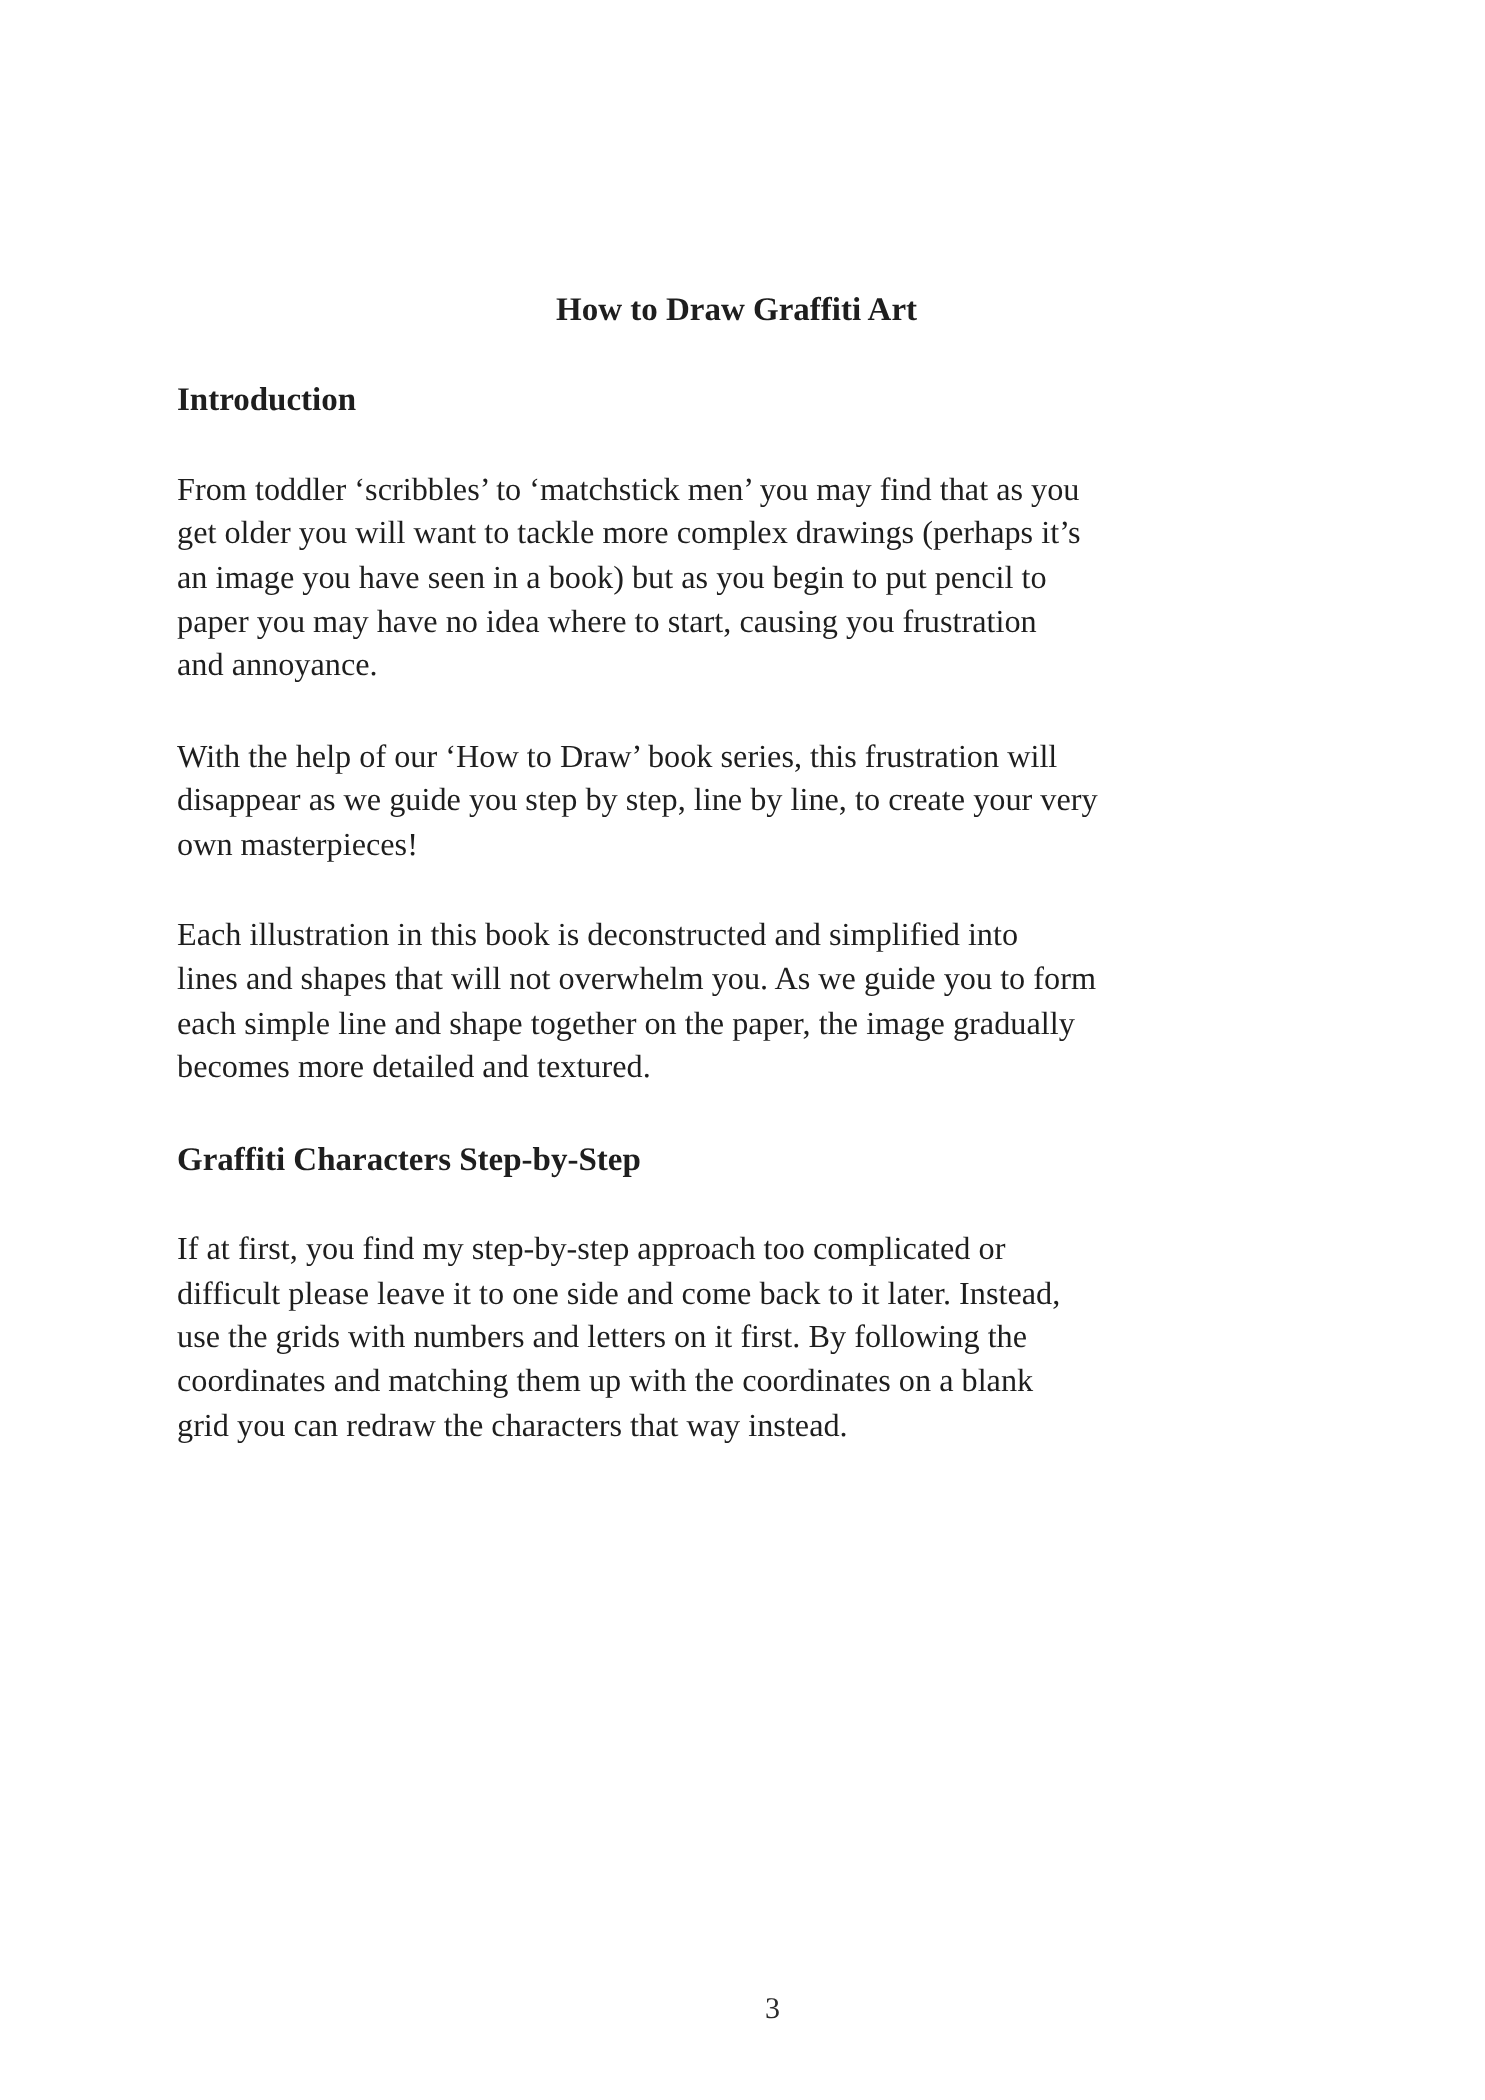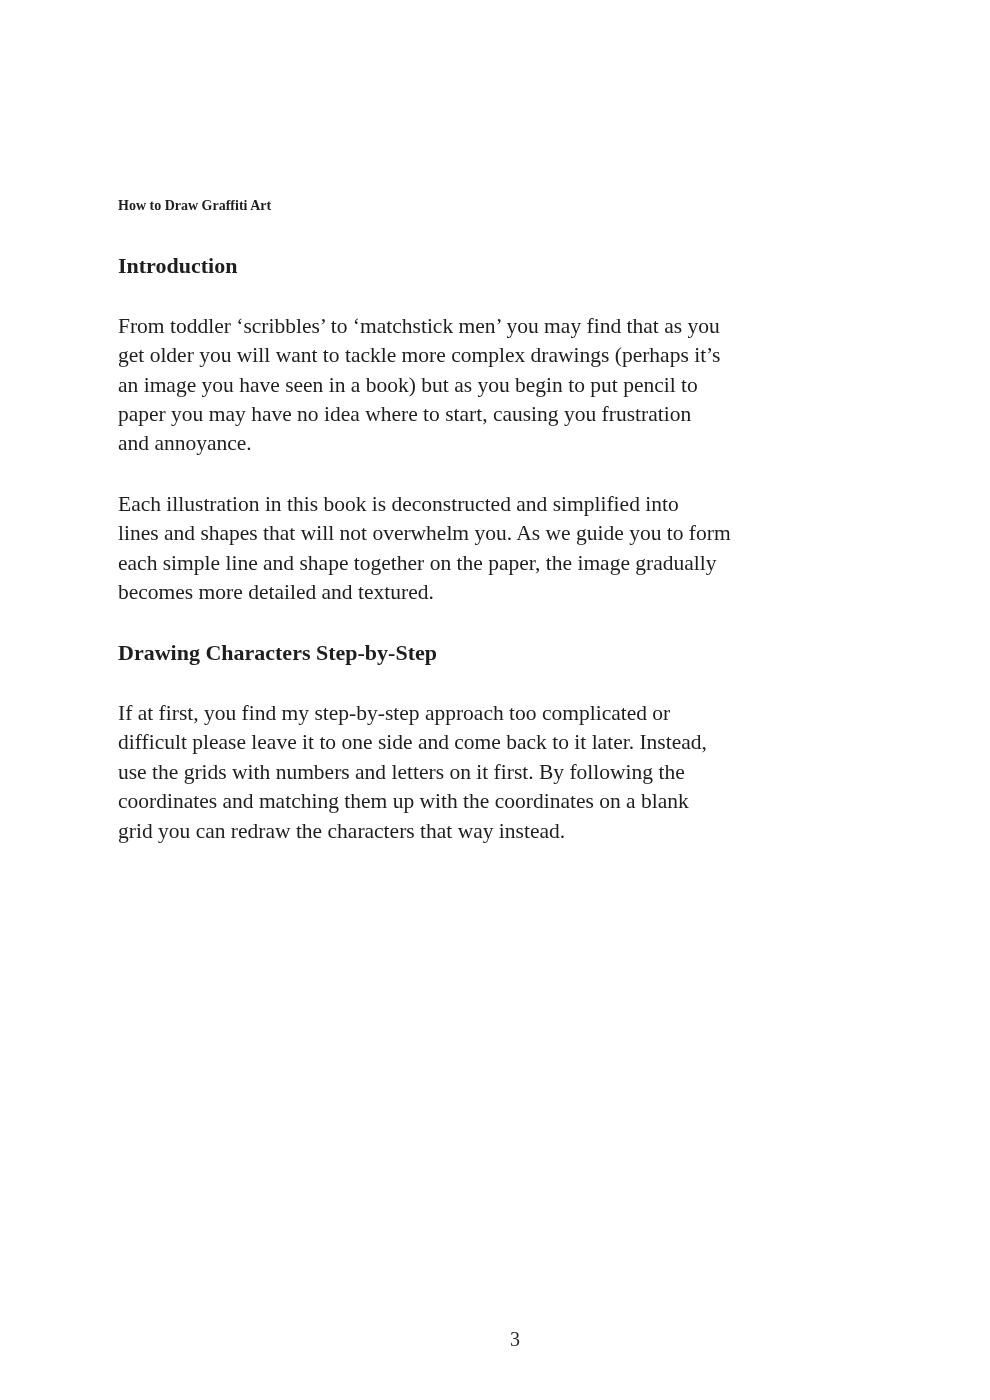--- a/index.html
+++ b/index.html
@@ -19,22 +19,23 @@
   .content {
     position: absolute;
     left: 118px;
     top: 191px;
     width: 746px;
     font-size: 21.5px;
     line-height: 29.4px;
   }
   .doc-title {
     margin: 0 0 31px 0;
-    font-size: 14px;
+    font-size: 22px;
     font-weight: bold;
+    text-align: center;
     line-height: 29.4px;
   }
   .section-heading {
     margin: 0 0 31px 0;
     font-size: 22px;
     font-weight: bold;
     line-height: 29.4px;
   }
   .para {
     margin: 0 0 31px 0;
@@ -57,24 +58,25 @@
 <div class="page">
   <div class="content">
 
     <h1 class="doc-title">How to Draw Graffiti Art</h1>
 
     <h2 class="section-heading">Introduction</h2>
 
 
     <p class="para">From toddler ‘scribbles’ to ‘matchstick men’ you may find that as you<br>get older you will want to tackle more complex drawings (perhaps it’s<br>an image you have seen in a book) but as you begin to put pencil to<br>paper you may have no idea where to start, causing you frustration<br>and annoyance.</p>
 
+    <p class="para">With the help of our ‘How to Draw’ book series, this frustration will<br>disappear as we guide you step by step, line by line, to create your very<br>own masterpieces!</p>
 
     <p class="para">Each illustration in this book is deconstructed and simplified into<br>lines and shapes that will not overwhelm you. As we guide you to form<br>each simple line and shape together on the paper, the image gradually<br>becomes more detailed and textured.</p>
 
 
-    <h2 class="section-heading">Drawing Characters Step-by-Step</h2>
+    <h2 class="section-heading">Graffiti Characters Step-by-Step</h2>
 
     <p class="para">If at first, you find my step-by-step approach too complicated or<br>difficult please leave it to one side and come back to it later. Instead,<br>use the grids with numbers and letters on it first. By following the<br>coordinates and matching them up with the coordinates on a blank<br>grid you can redraw the characters that way instead.</p>
 
   </div>
 
   <div class="page-number">3</div>
 </div>
 
 </body></html>

